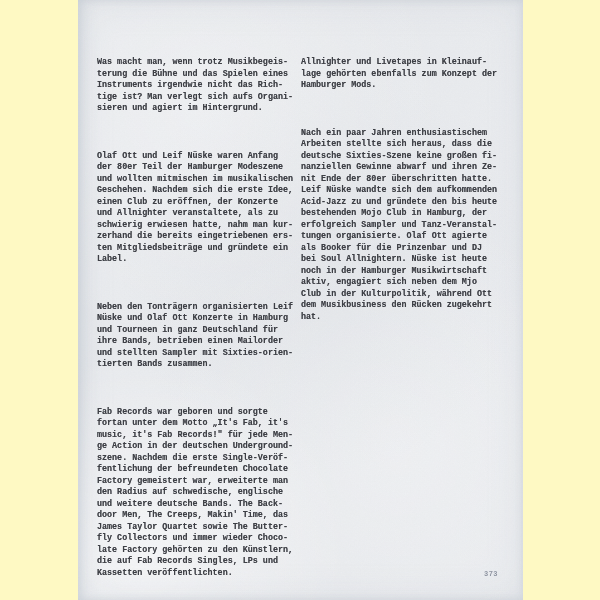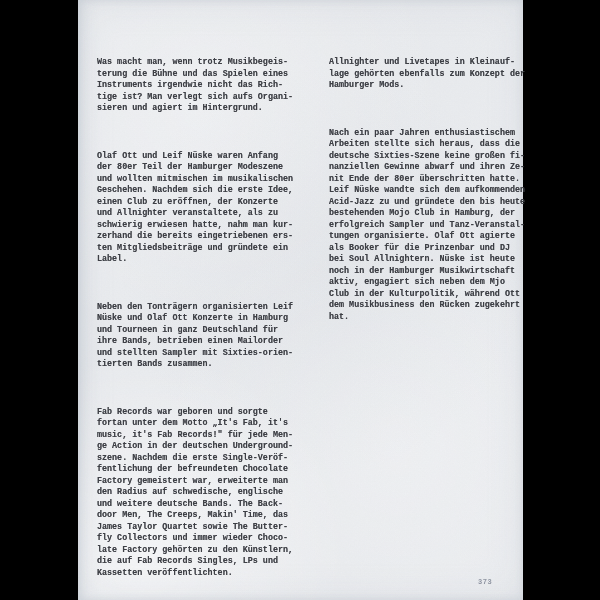--- a/index.html
+++ b/index.html
@@ -8,21 +8,21 @@
     width: 600px;
     height: 600px;
     background: #ffffff;
     overflow: hidden;
     font-family: "Liberation Sans", sans-serif;
   }
   .canvas {
     position: relative;
     width: 600px;
     height: 600px;
-    background: #000000;
+    background: #fef9c3;
   }
   .paper {
     position: absolute;
     left: 78px;
     top: 0;
     width: 445px;
     height: 600px;
     background:
       radial-gradient(circle at 28% 18%, rgba(255,255,255,0.30), rgba(255,255,255,0) 42%),
       radial-gradient(circle at 72% 75%, rgba(255,255,255,0.28), rgba(255,255,255,0) 45%),
@@ -49,34 +49,33 @@
     font-family: "Liberation Mono", "DejaVu Sans Mono", monospace;
     font-size: 8.4px;
     line-height: 11.5px;
     font-weight: 700;
     color: #3d3f45;
     white-space: pre;
     letter-spacing: 0;
     text-shadow: 0 0 0.6px rgba(58,60,68,0.55);
   }
   .col-left  { left: 19px;  }
-  .col-right { left: 223px; margin-left: 28px; }
+  .col-right { left: 223px; }
   .para { margin: 0 0 13px 0; }
   .page-number {
     position: absolute;
     left: 400px;
     top: 570px;
     width: 26px;
-    text-align: left;
+    text-align: center;
     font-family: "Liberation Mono", "DejaVu Sans Mono", monospace;
     font-size: 7px;
     font-weight: 700;
     color: #8d93a0;
     letter-spacing: 0.5px;
-    margin-top: 8px;
   }
 </style>
 </head>
 <body>
 
 <div class="canvas">
   <div class="paper">
 
     <svg class="grain" width="445" height="600" xmlns="http://www.w3.org/2000/svg">
       <filter id="paperNoise" x="0" y="0" width="100%" height="100%">

